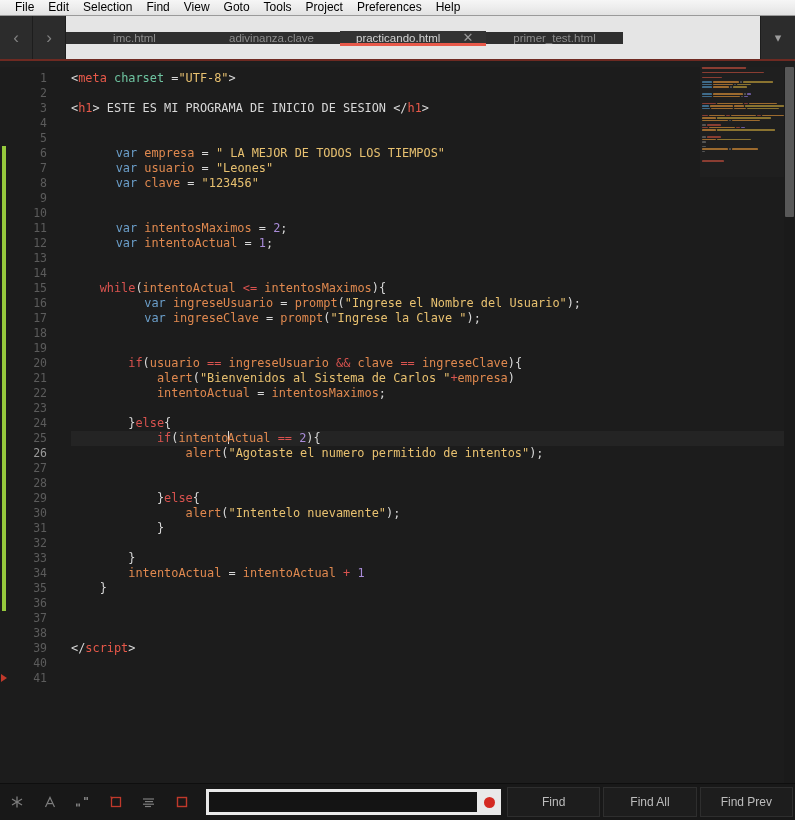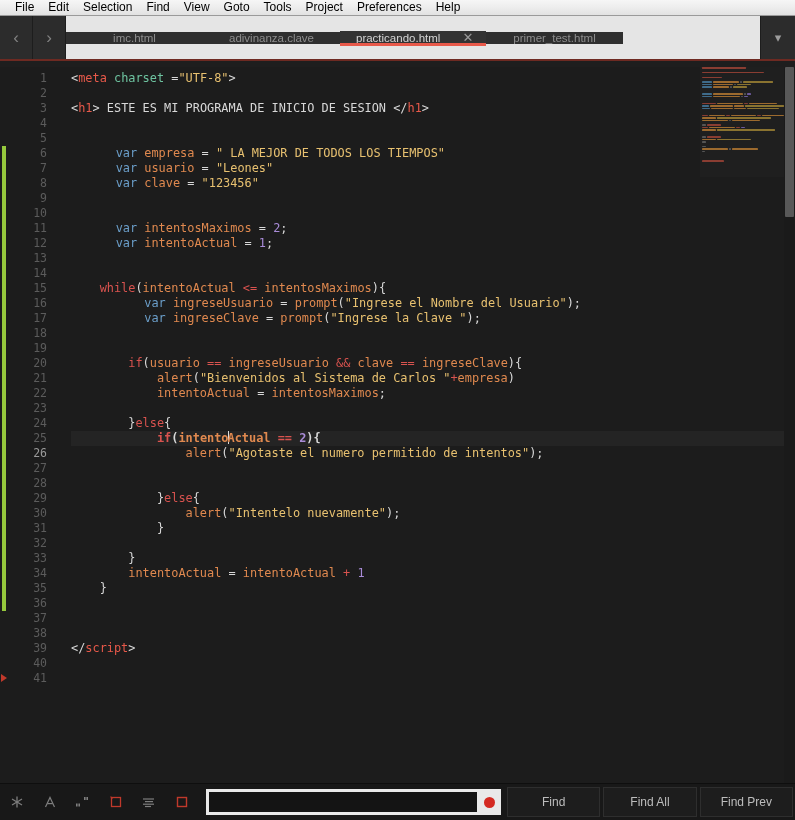--- a/index.html
+++ b/index.html
@@ -155,21 +155,21 @@
     position: relative;
     overflow: hidden;
     background: #1c1c1c;
   }
   #codearea .row {
     height: 15px;
     line-height: 15px;
     white-space: pre;
     position: relative;
   }
-  #codearea .row.hl { background: #242424; font-weight: bold; }
+  #codearea .row.hl { background: #242424; }
   .caret {
     display: inline-block;
     width: 0;
     border-left: 1px solid #dcdcdc;
     height: 13px;
     vertical-align: -2px;
     margin: 0 -1px;
   }
 
   

